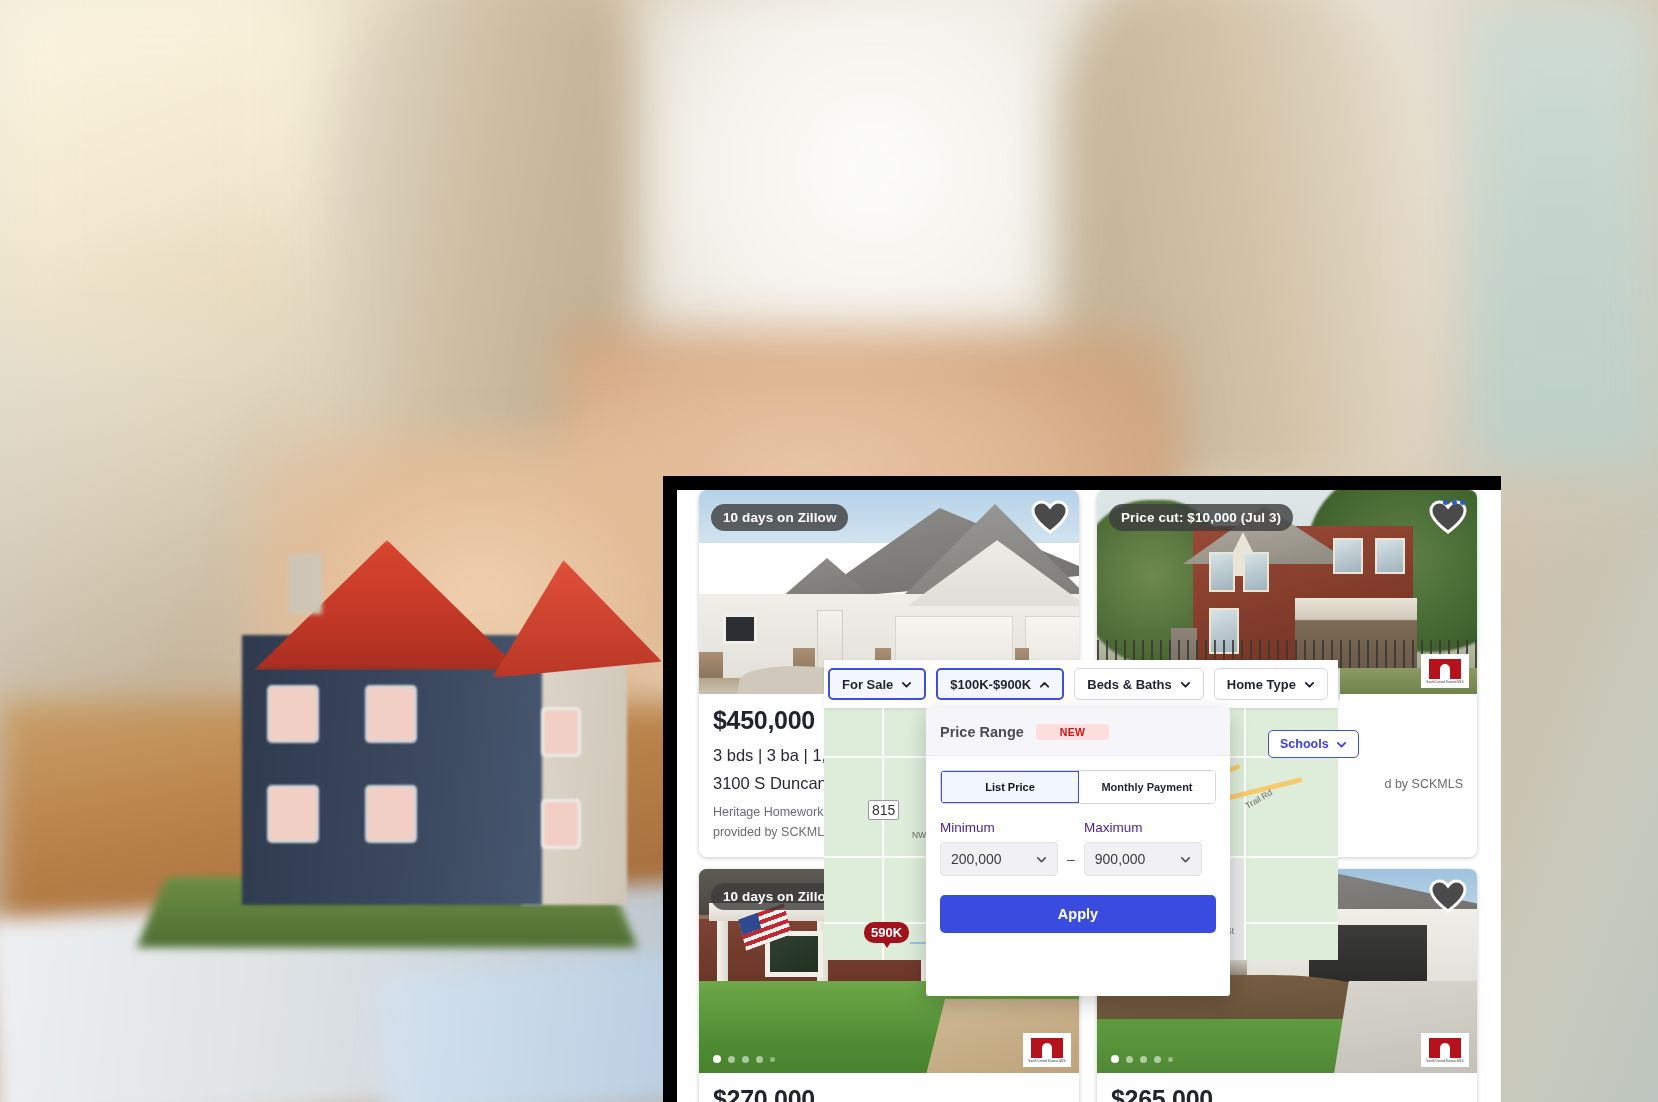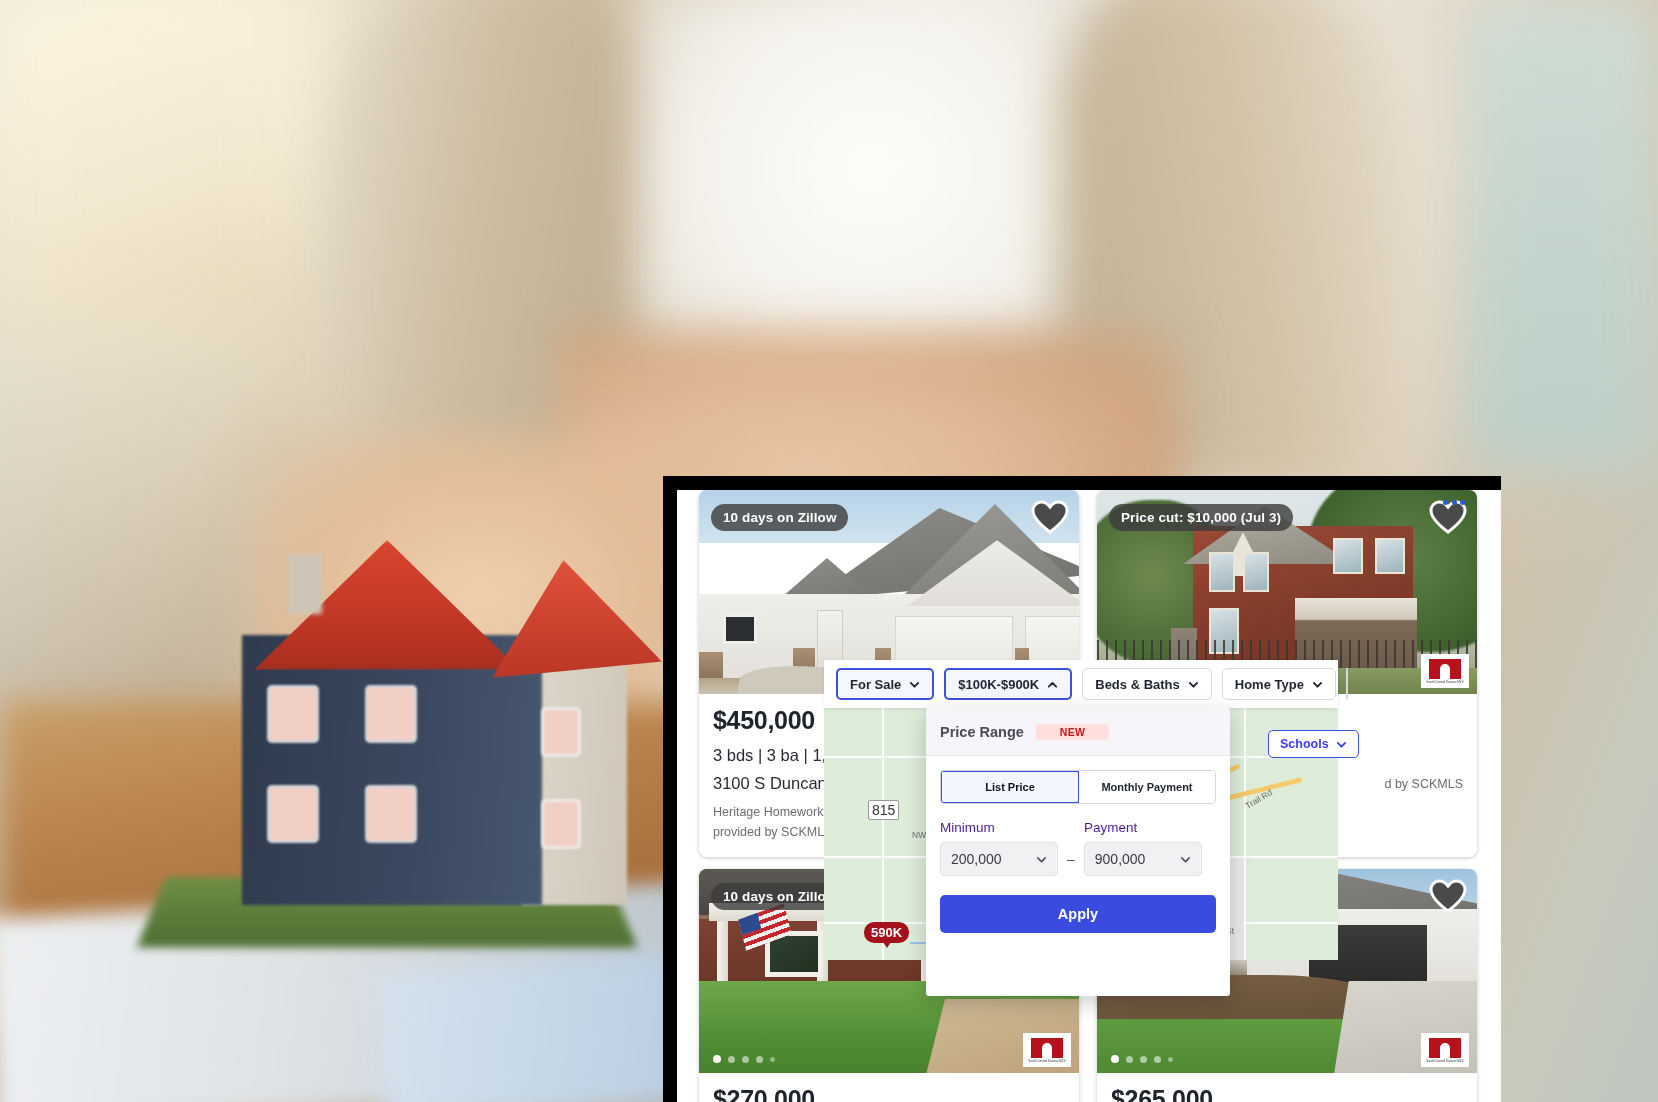--- a/index.html
+++ b/index.html
@@ -406,21 +406,21 @@
   .filter-overlay {
     position: absolute; left: 824px; top: 660px;
     width: 514px; height: 300px;
     pointer-events: none;
   }
   .filter-bar {
     position: absolute; left: 0; top: 0;
     width: 514px; height: 48px;
     background: #fff;
     display: flex; align-items: center; gap: 10px;
-    padding: 0 12px;
+    padding: 0 4px;
     box-shadow: 0 1px 3px rgba(0,0,0,0.10);
   }
   .fbtn {
     display: inline-flex; align-items: center; gap: 8px;
     height: 32px; padding: 0 12px;
     border: 1px solid #d7d9de; border-radius: 5px;
     background: #fff; color: #1f2430;
     font-size: 13px; font-weight: 700; white-space: nowrap;
     font-family: "Liberation Sans", sans-serif;
   }
@@ -774,21 +774,21 @@
       <span class="pp-title">Price Range</span>
       <span class="pp-new">NEW</span>
     </div>
     <div class="pp-body">
       <div class="seg">
         <div class="sel">List Price</div>
         <div>Monthly Payment</div>
       </div>
       <div class="row-labels">
         <div>Minimum</div>
-        <div>Payment</div>
+        <div>Maximum</div>
       </div>
       <div class="row-fields">
         <div class="sel-box">
           <span>200,000</span>
           <svg class="chev" viewBox="0 0 12 12">
               <path d="M2 4.2 L6 8.4 L10 4.2" fill="none" stroke="#50505c" stroke-width="1.8" stroke-linecap="round" stroke-linejoin="round"></path>
             </svg>
         </div>
         <span class="dash">–</span>
         <div class="sel-box">

